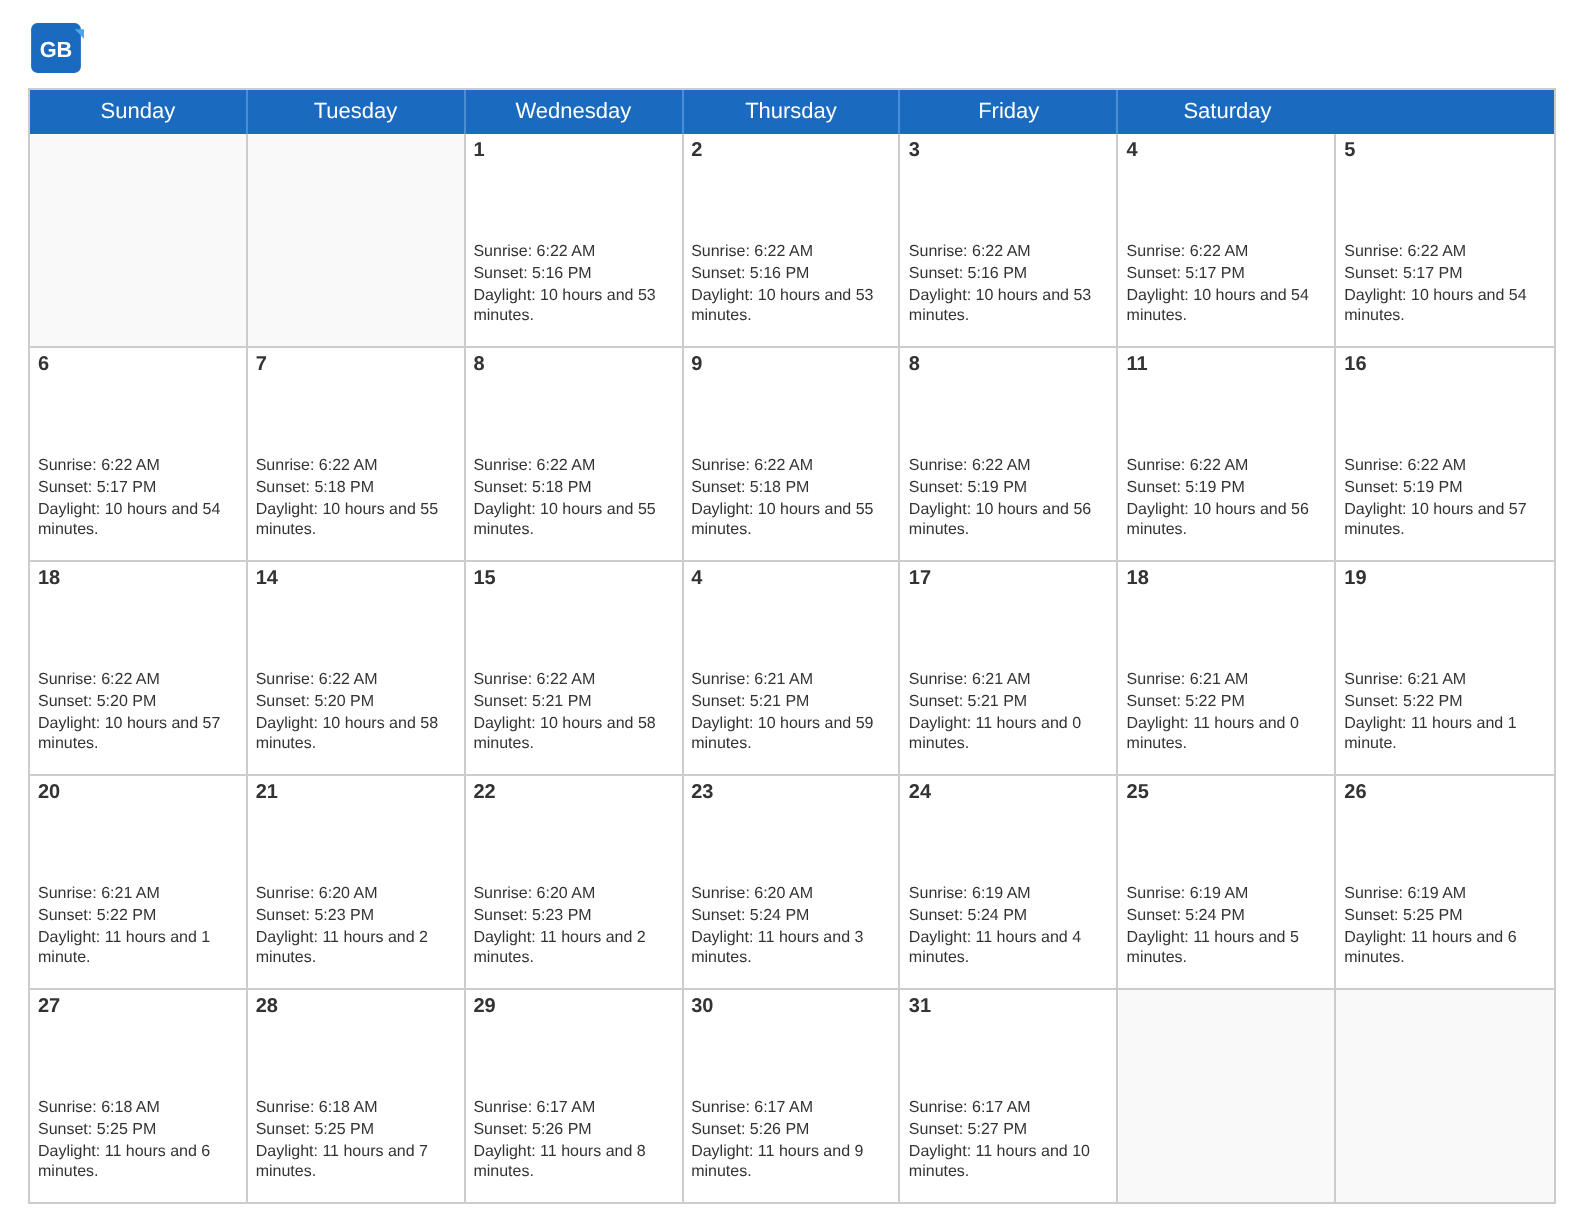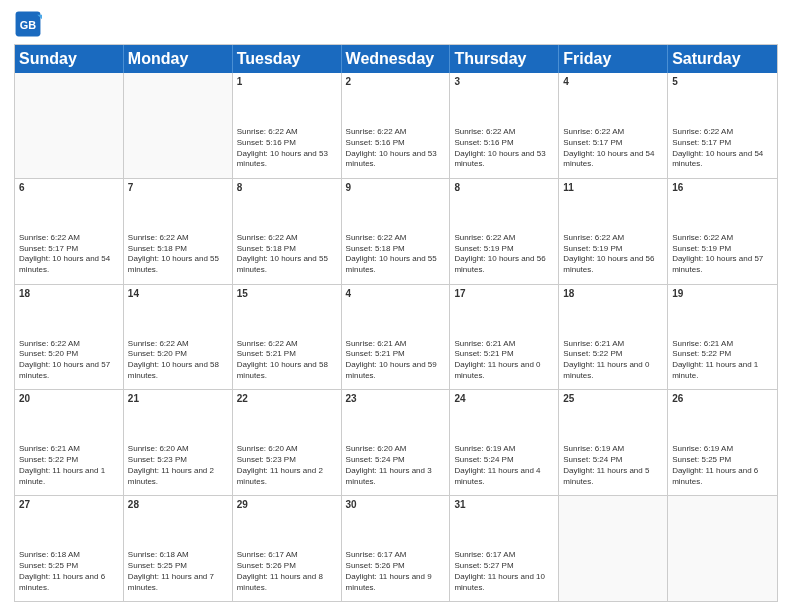--- a/index.html
+++ b/index.html
@@ -57,24 +57,24 @@
       flex-direction: column;
       border: 1px solid #ccc;
     }
     .cal-header-row {
       display: grid;
       grid-template-columns: repeat(7, 1fr);
       background: #1a6abf;
     }
     .cal-header-cell {
       color: #fff;
-      font-size: 16px;
-      font-weight: bold;
+      font-size: 11px;
+      font-weight: normal;
       padding: 5px 4px;
-      text-align: left;
+      text-align: center;
       border-right: 1px solid #4a8fd4;
     }
     .cal-header-cell:last-child { border-right: none; }
     .cal-body {
       flex: 1;
       display: flex;
       flex-direction: column;
     }
     .cal-row {
       display: grid;
@@ -124,21 +124,20 @@
     </div>
     <div class="title-block">
       <div class="month-title"></div>
       <div class="location-title"></div>
     </div>
   </div>
 
   <div class="calendar">
     <div class="cal-header-row" id="cal-header">
         <div class="cal-header-cell">Sunday</div>
-        <div class="cal-header-cell">Monday</div>
         <div class="cal-header-cell">Tuesday</div>
         <div class="cal-header-cell">Wednesday</div>
         <div class="cal-header-cell">Thursday</div>
         <div class="cal-header-cell">Friday</div>
         <div class="cal-header-cell">Saturday</div>
       </div>
     <div class="cal-body" id="cal-body">
         <div class="cal-row">
           <div class="cal-cell empty"></div>
           <div class="cal-cell empty"></div>

